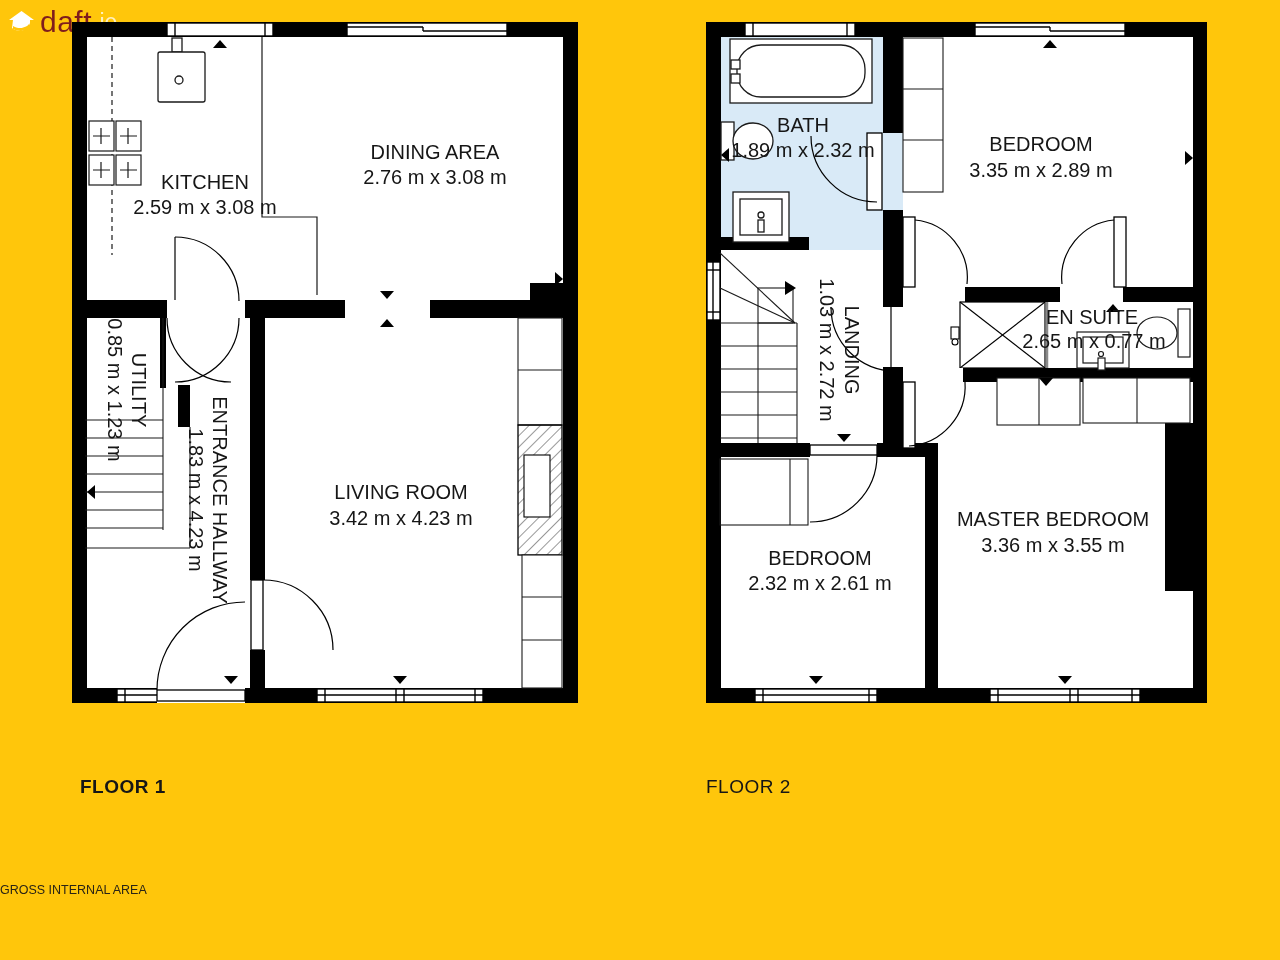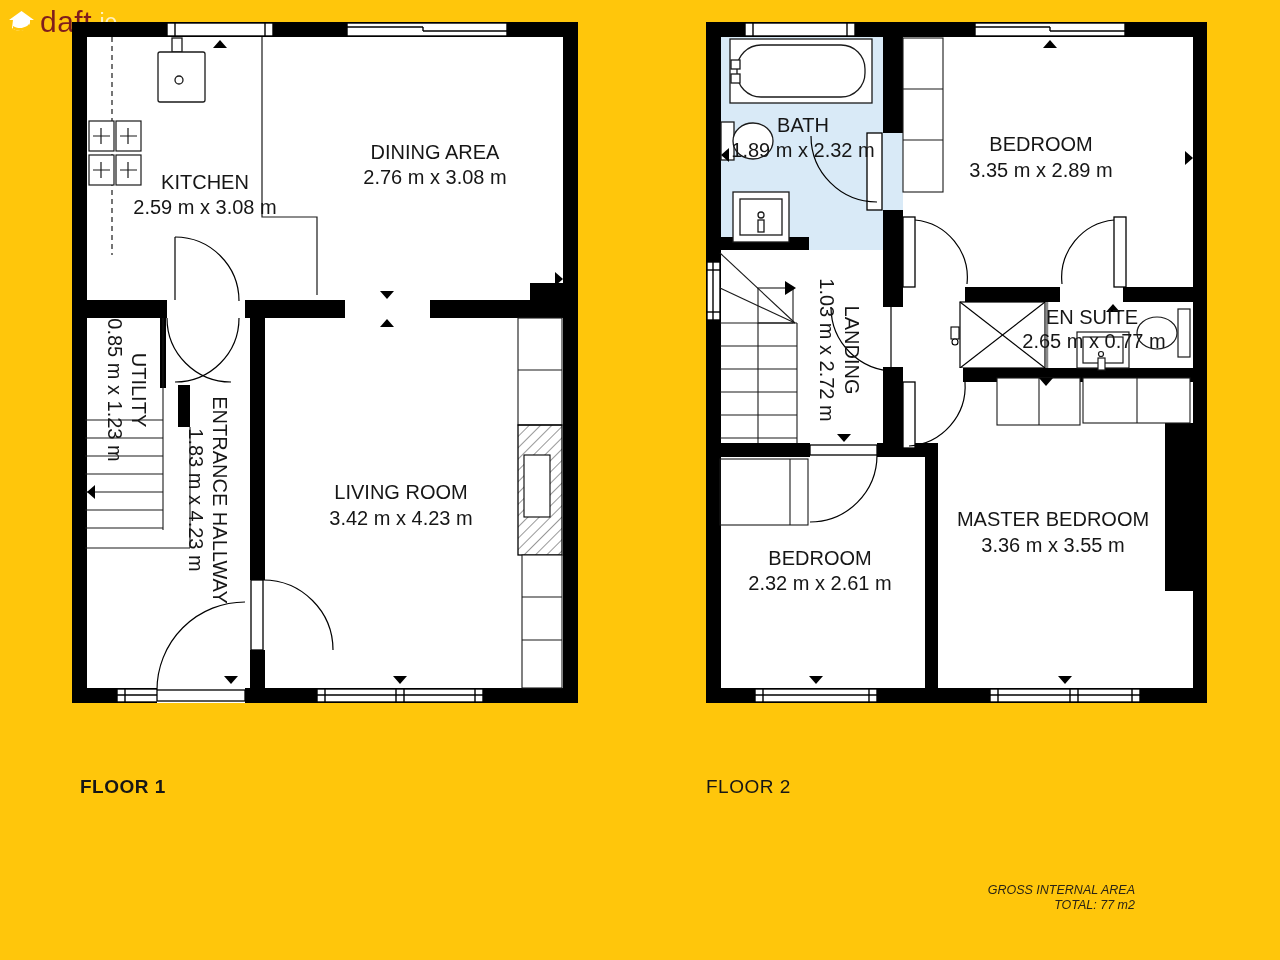--- a/index.html
+++ b/index.html
@@ -10,21 +10,21 @@
   }
   .logo{position:absolute;left:8px;top:5px;display:flex;align-items:center;gap:5px;}
   .logo .brand{color:#7f1d1d;font-weight:normal;font-size:30px;letter-spacing:0.5px;}
   .logo .tld{color:#fff;opacity:0.75;font-weight:normal;font-size:23px;margin-left:-4px;}
   .plan{position:absolute;}
   .plan1{left:72px;top:22px;}
   .plan2{left:706px;top:22px;}
   .floor-label{position:absolute;top:776px;font-size:19px;color:#161616;letter-spacing:0.5px;}
   .floor-label.f1{left:80px;font-weight:bold;}
   .floor-label.f2{left:706px;}
-  .footer{position:absolute;left:0;top:883px;width:1135px;text-align:right;color:#2a2416;font-style:italic;}
+  .footer{position:absolute;left:0;top:883px;width:1135px;text-align:left;color:#2a2416;}
   .footer .fl{font-size:12.5px;line-height:15px;}
   .footer .disclaimer{font-size:10.5px;margin-top:3px;letter-spacing:0.2px;}
   svg text{font-family:"Liberation Sans", sans-serif;fill:#161616;}
   .roomname, .roomdims{font-size:20px;}
 </style>
 </head>
 <body>
 
 <div class="canvas">
 
@@ -334,16 +334,15 @@
       <text class="roomname" x="347" y="504" text-anchor="middle">MASTER BEDROOM</text>
       <text class="roomdims" x="347" y="530" text-anchor="middle">3.36 m x 3.55 m</text>
     </g>
   </svg>
 
   <div class="floor-label f1">FLOOR 1</div>
   <div class="floor-label f2">FLOOR 2</div>
 
   <div class="footer">
     <div class="fl">GROSS INTERNAL AREA</div>
-    <div class="fl">TOTAL: 77 m2</div>
   </div>
 
 </div>
 
 </body></html>

